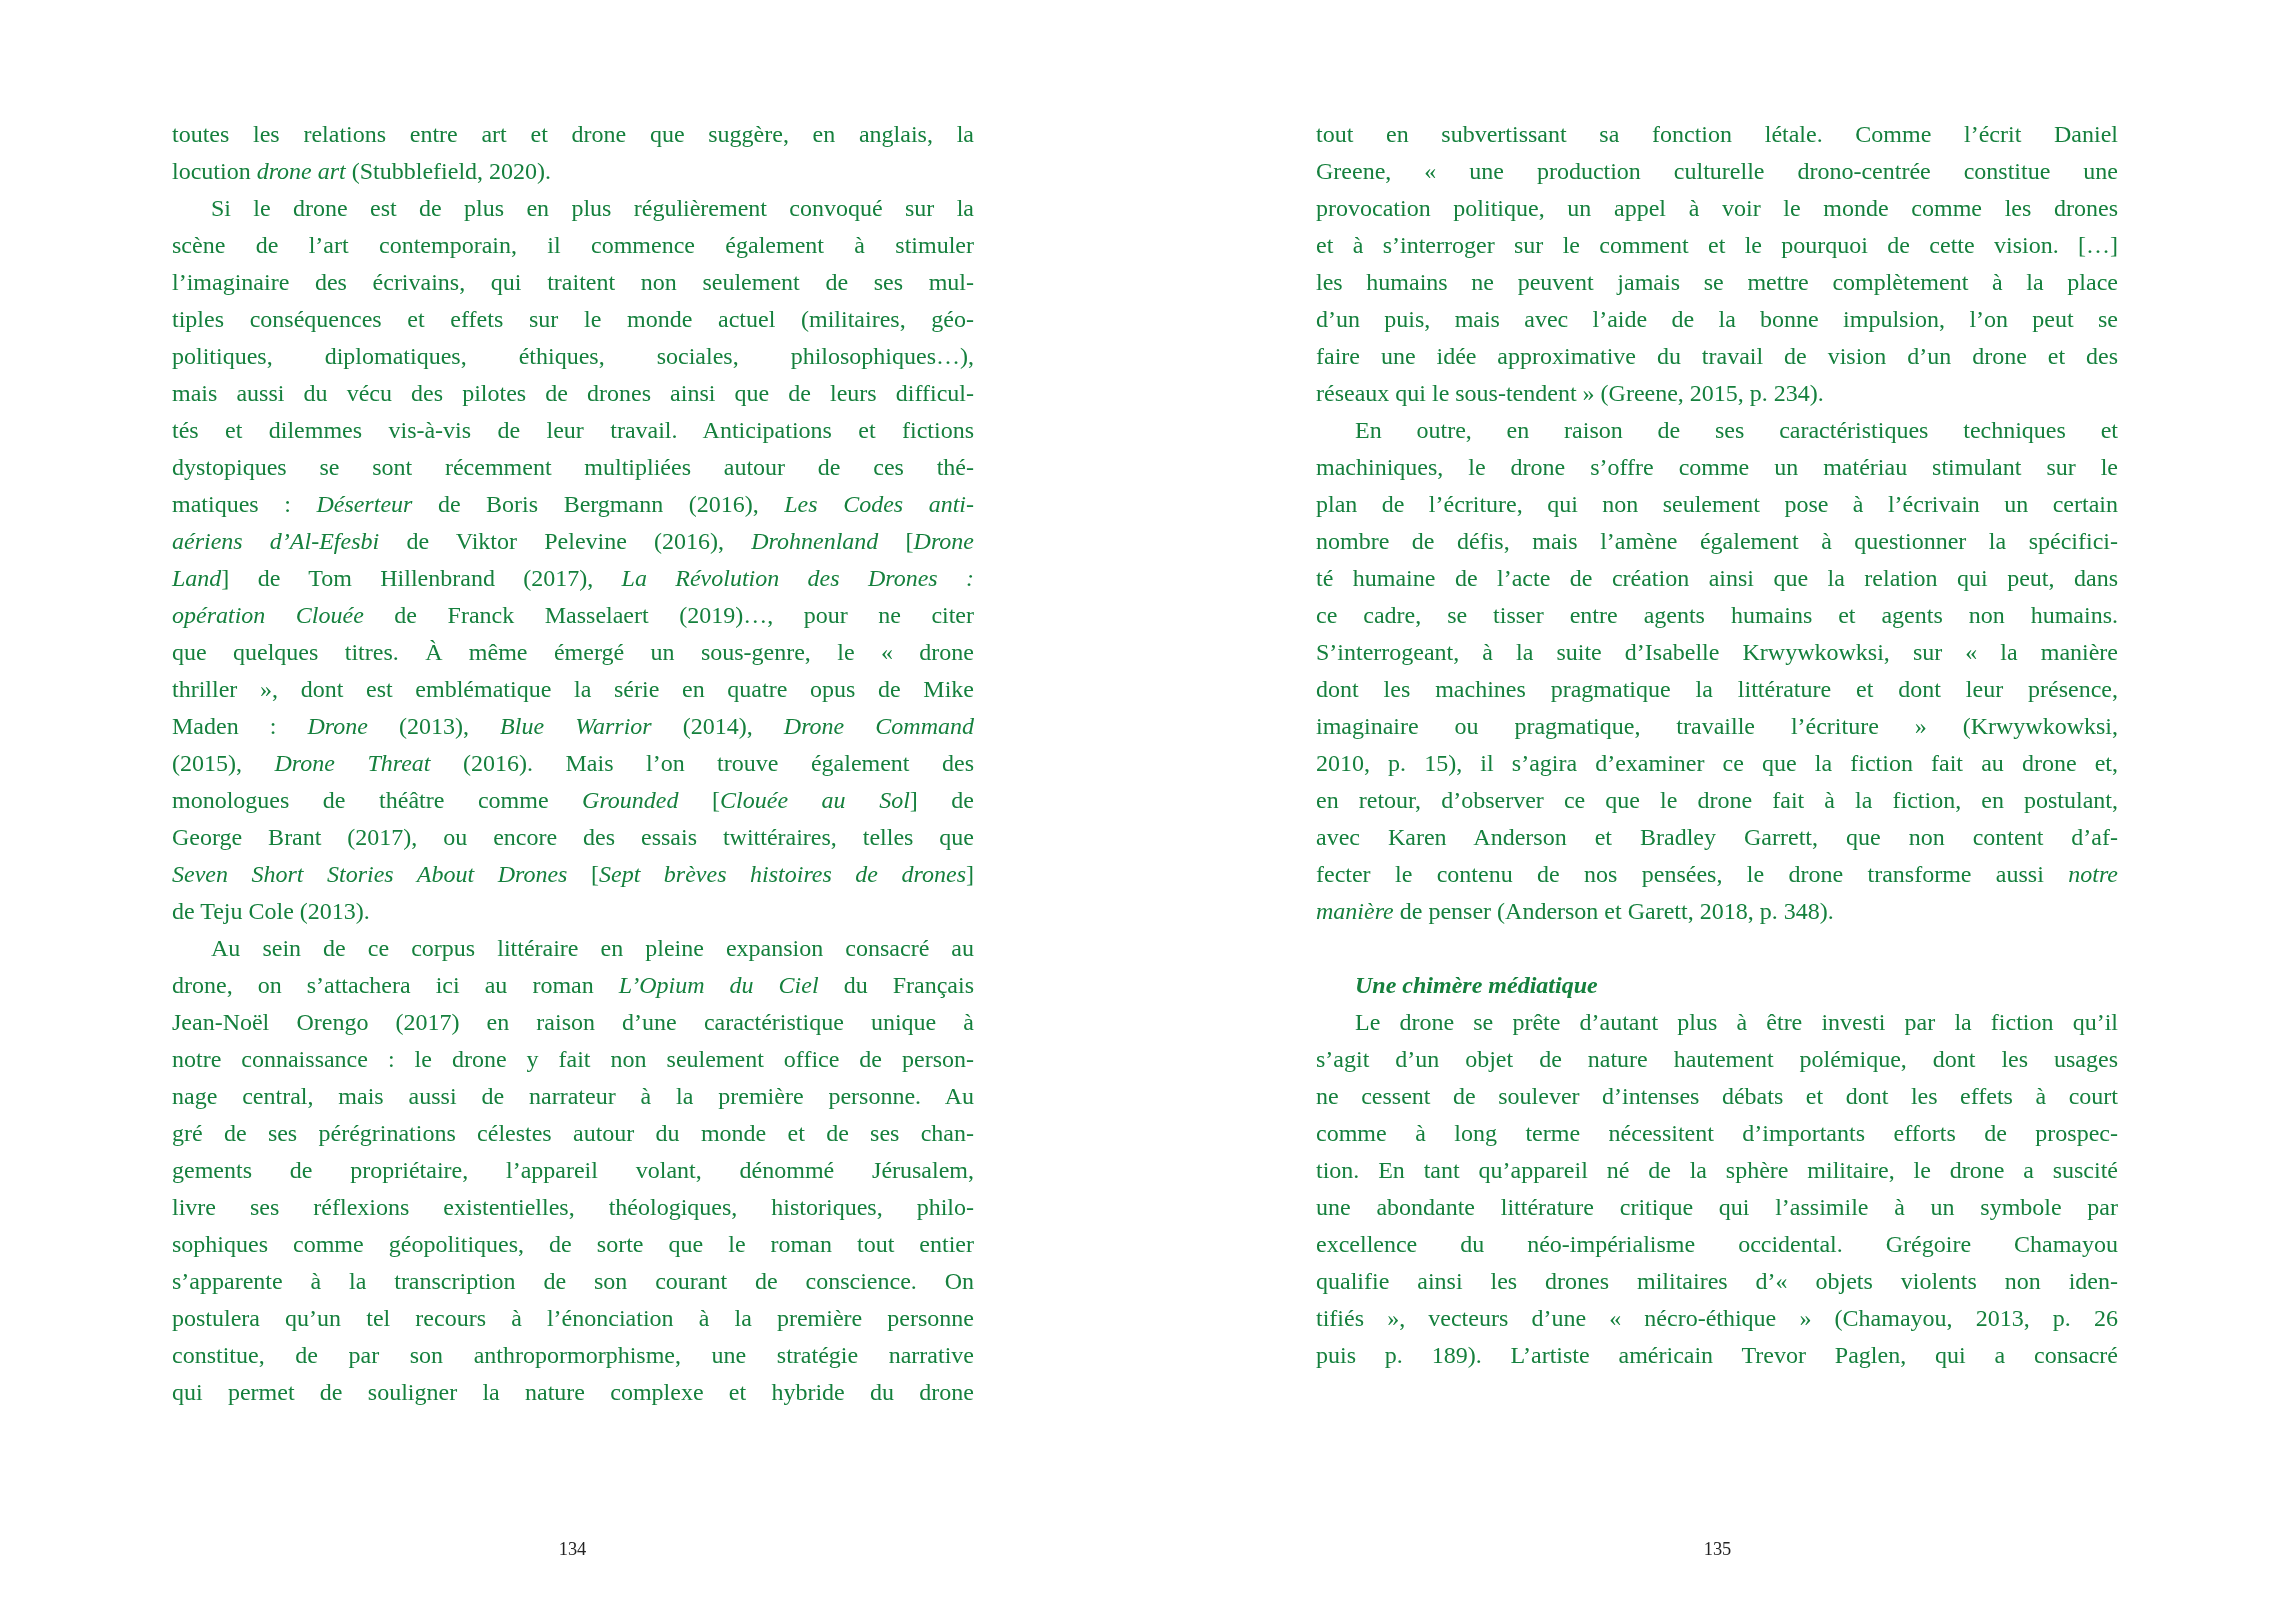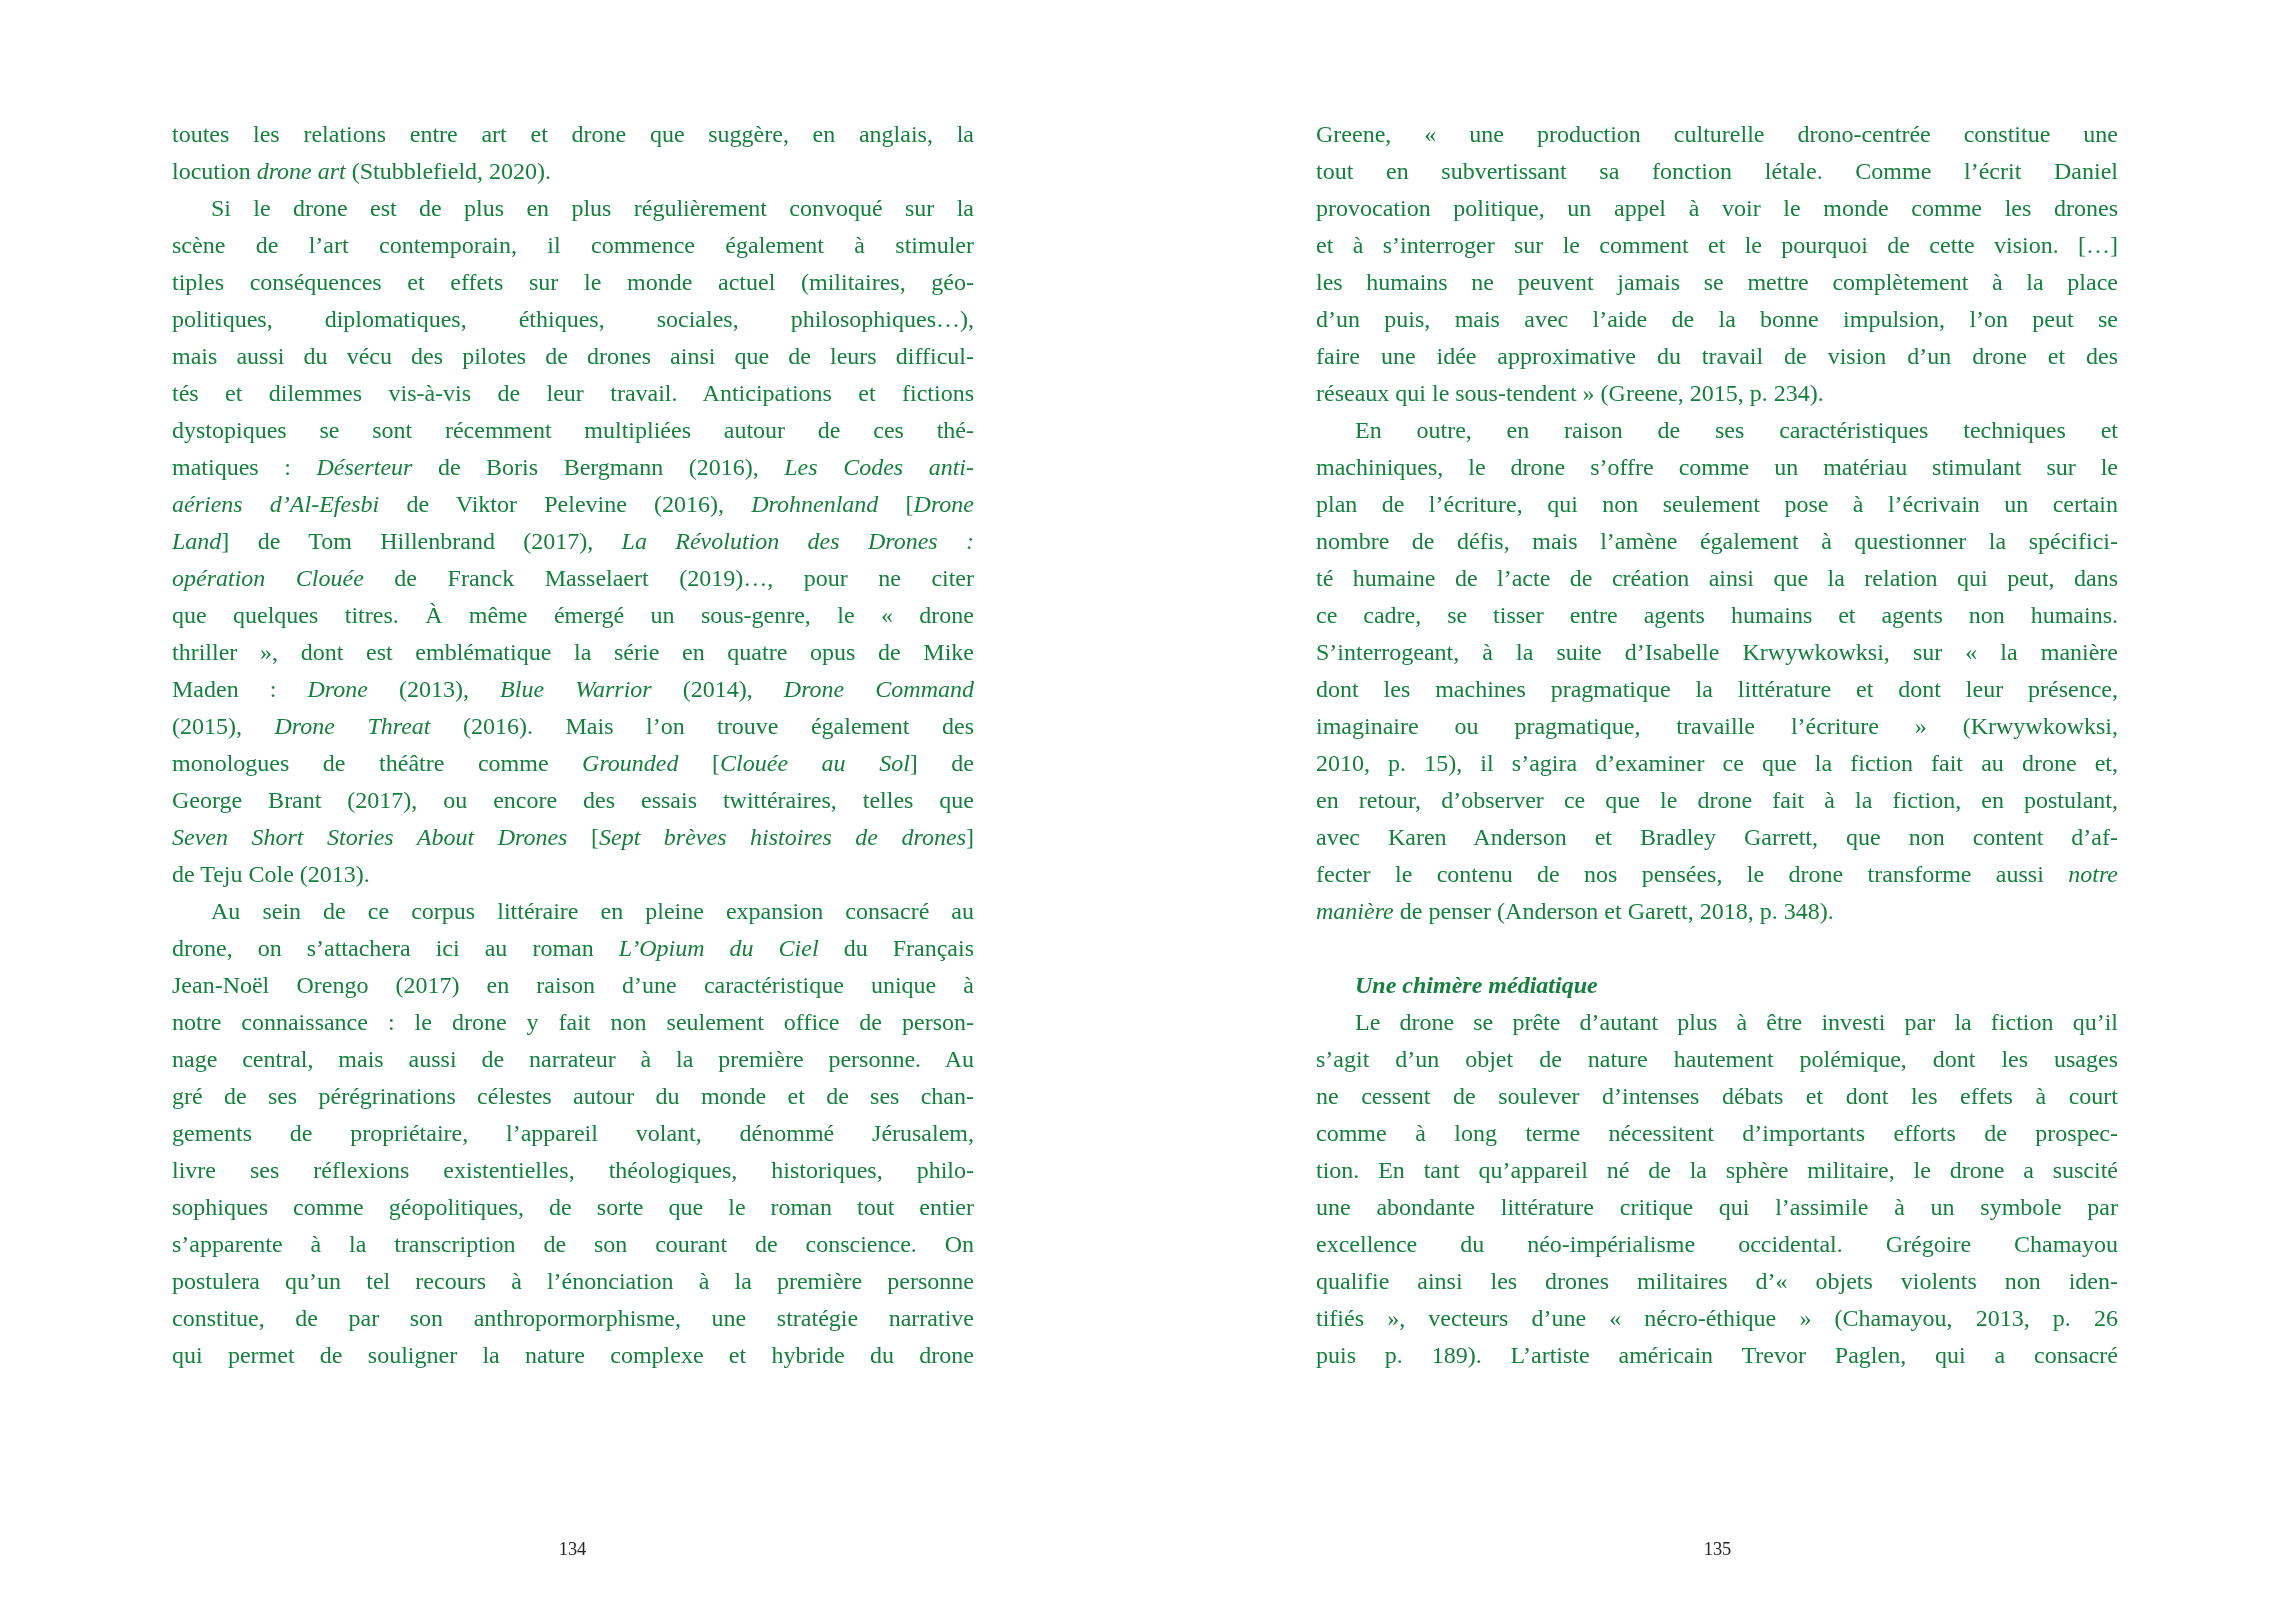--- a/index.html
+++ b/index.html
@@ -26,20 +26,21 @@
   .pagenum.right { left: 1669px; }
 </style>
 </head>
 <body>
 
 <div class="page left" id="left-body">
     <span class="line">toutes les relations entre art et drone que suggère, en anglais, la</span>
     <span class="line last"><span>locution </span><em>drone art</em><span> (Stubblefield, 2020).</span></span>
     <span class="line indent">Si le drone est de plus en plus régulièrement convoqué sur la</span>
     <span class="line">scène de l’art contemporain, il commence également à stimuler</span>
+    <span class="line">l’imaginaire des écrivains, qui traitent non seulement de ses mul-</span>
     <span class="line">tiples conséquences et effets sur le monde actuel (militaires, géo-</span>
     <span class="line">politiques, diplomatiques, éthiques, sociales, philosophiques…),</span>
     <span class="line">mais aussi du vécu des pilotes de drones ainsi que de leurs difficul-</span>
     <span class="line">tés et dilemmes vis-à-vis de leur travail. Anticipations et fictions</span>
     <span class="line">dystopiques se sont récemment multipliées autour de ces thé-</span>
     <span class="line"><span>matiques : </span><em>Déserteur</em><span> de Boris Bergmann (2016), </span><em>Les Codes anti-</em></span>
     <span class="line"><em>aériens d’Al-Efesbi</em><span> de Viktor Pelevine (2016), </span><em>Drohnenland</em><span> [</span><em>Drone</em></span>
     <span class="line"><em>Land</em><span>] de Tom Hillenbrand (2017), </span><em>La Révolution des Drones :</em></span>
     <span class="line"><em>opération Clouée</em><span> de Franck Masselaert (2019)…, pour ne citer</span></span>
     <span class="line">que quelques titres. À même émergé un sous-genre, le « drone</span>
@@ -60,22 +61,22 @@
     <span class="line">livre ses réflexions existentielles, théologiques, historiques, philo-</span>
     <span class="line">sophiques comme géopolitiques, de sorte que le roman tout entier</span>
     <span class="line">s’apparente à la transcription de son courant de conscience. On</span>
     <span class="line">postulera qu’un tel recours à l’énonciation à la première personne</span>
     <span class="line">constitue, de par son anthropormorphisme, une stratégie narrative</span>
     <span class="line">qui permet de souligner la nature complexe et hybride du drone</span>
   </div>
 <div class="pagenum left">134</div>
 
 <div class="page right" id="right-body">
+    <span class="line">tout en subvertissant sa fonction létale. Comme l’écrit Daniel</span>
     <span class="line">Greene, « une production culturelle drono-centrée constitue une</span>
-    <span class="line">tout en subvertissant sa fonction létale. Comme l’écrit Daniel</span>
     <span class="line">provocation politique, un appel à voir le monde comme les drones</span>
     <span class="line">et à s’interroger sur le comment et le pourquoi de cette vision. […]</span>
     <span class="line">les humains ne peuvent jamais se mettre complètement à la place</span>
     <span class="line">d’un puis, mais avec l’aide de la bonne impulsion, l’on peut se</span>
     <span class="line">faire une idée approximative du travail de vision d’un drone et des</span>
     <span class="line last">réseaux qui le sous-tendent » (Greene, 2015, p. 234).</span>
     <span class="line indent">En outre, en raison de ses caractéristiques techniques et</span>
     <span class="line">machiniques, le drone s’offre comme un matériau stimulant sur le</span>
     <span class="line">plan de l’écriture, qui non seulement pose à l’écrivain un certain</span>
     <span class="line">nombre de défis, mais l’amène également à questionner la spécifici-</span>

